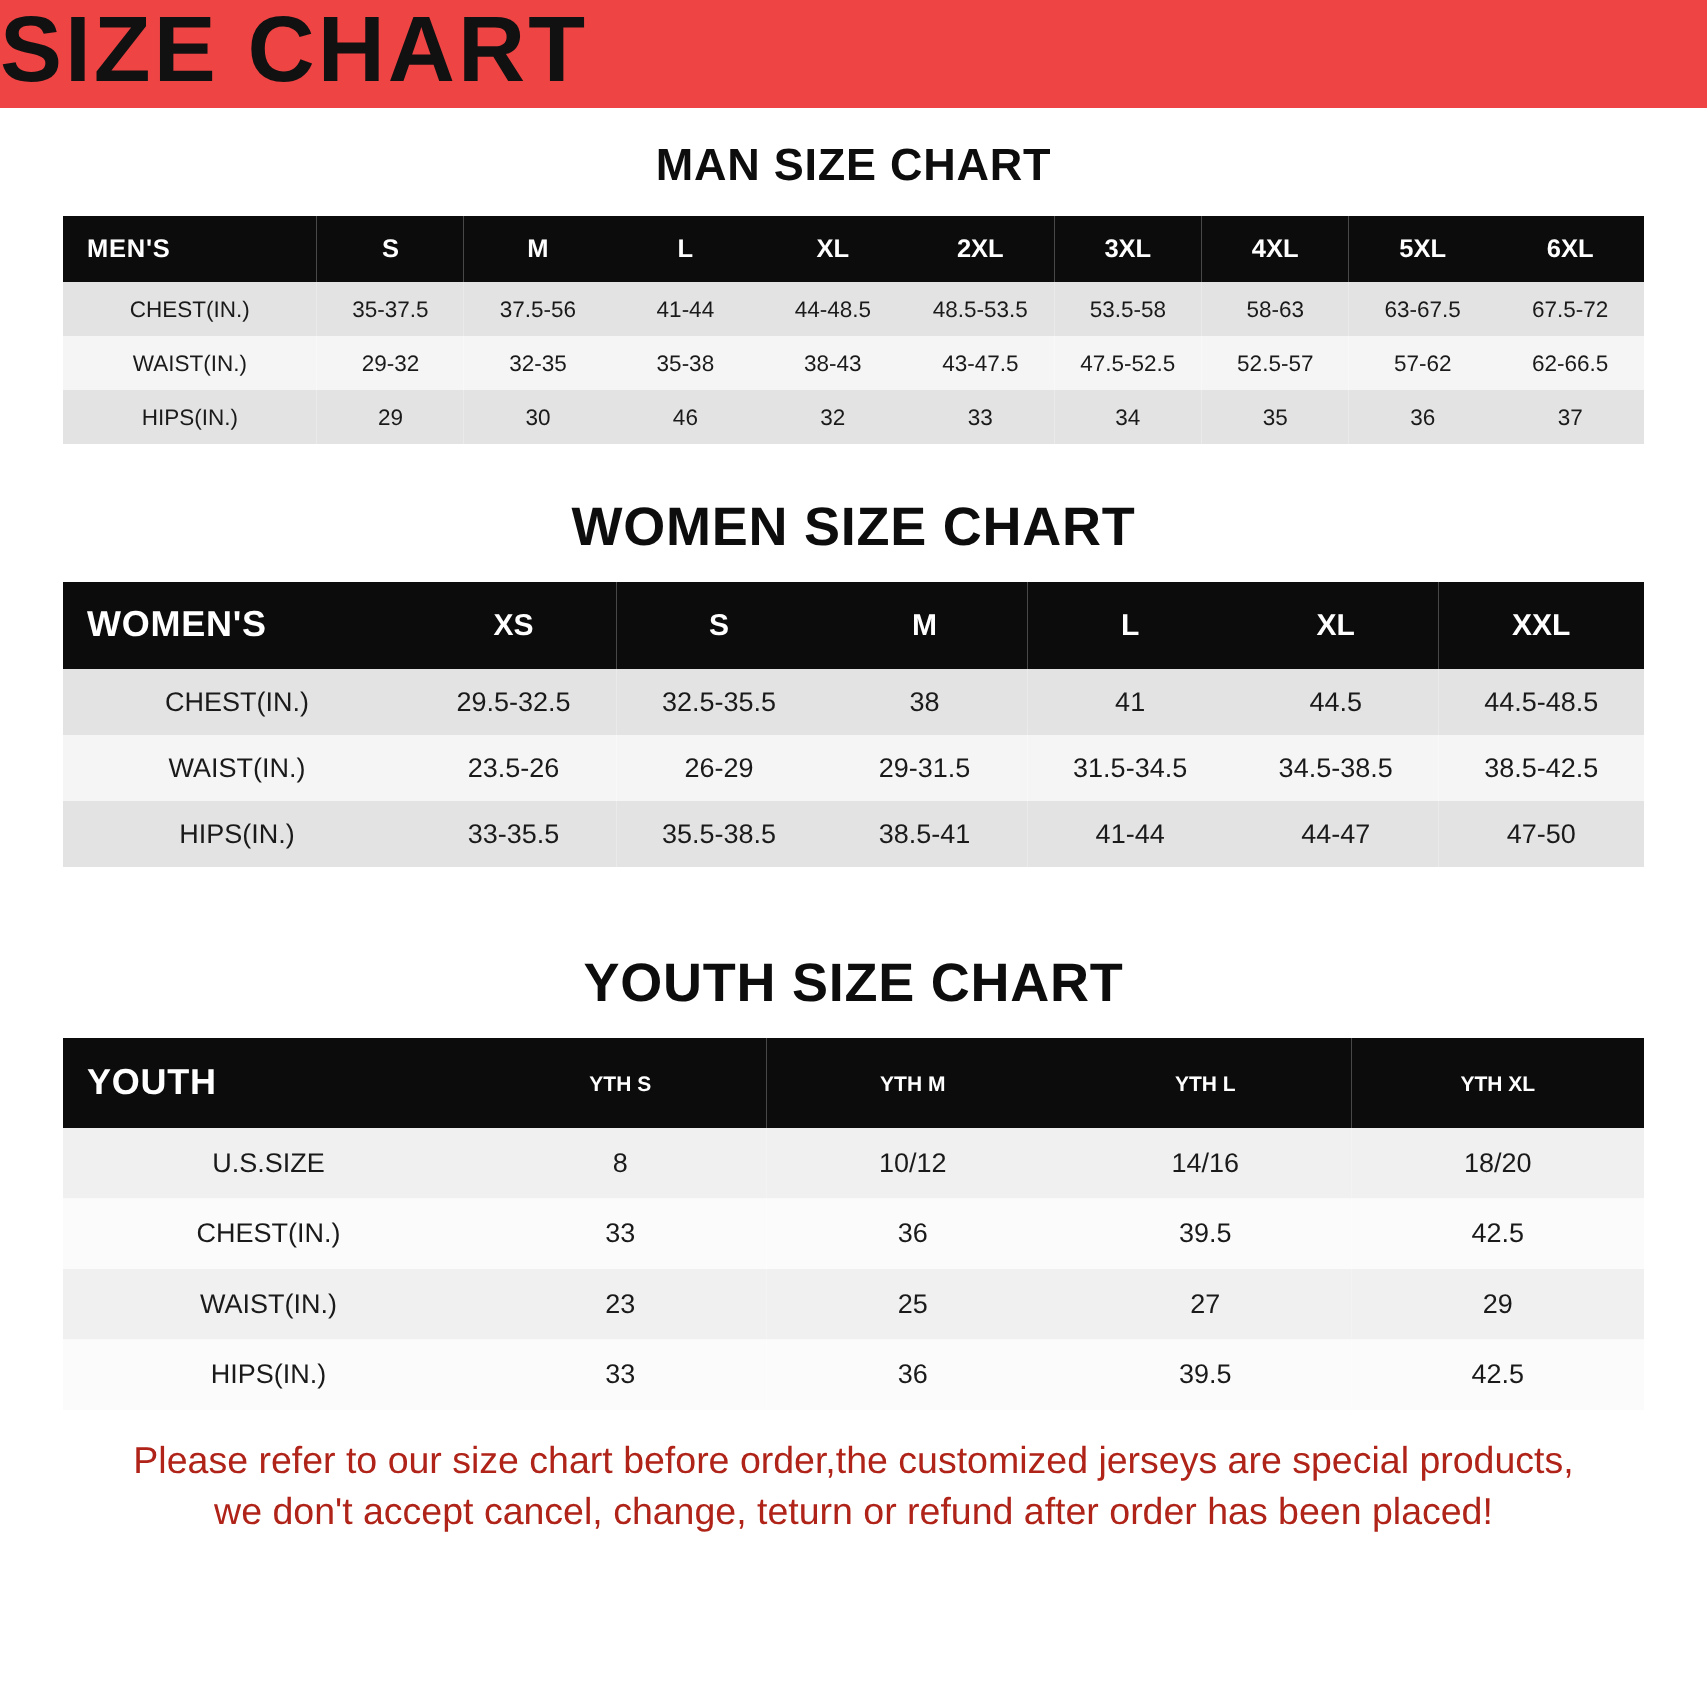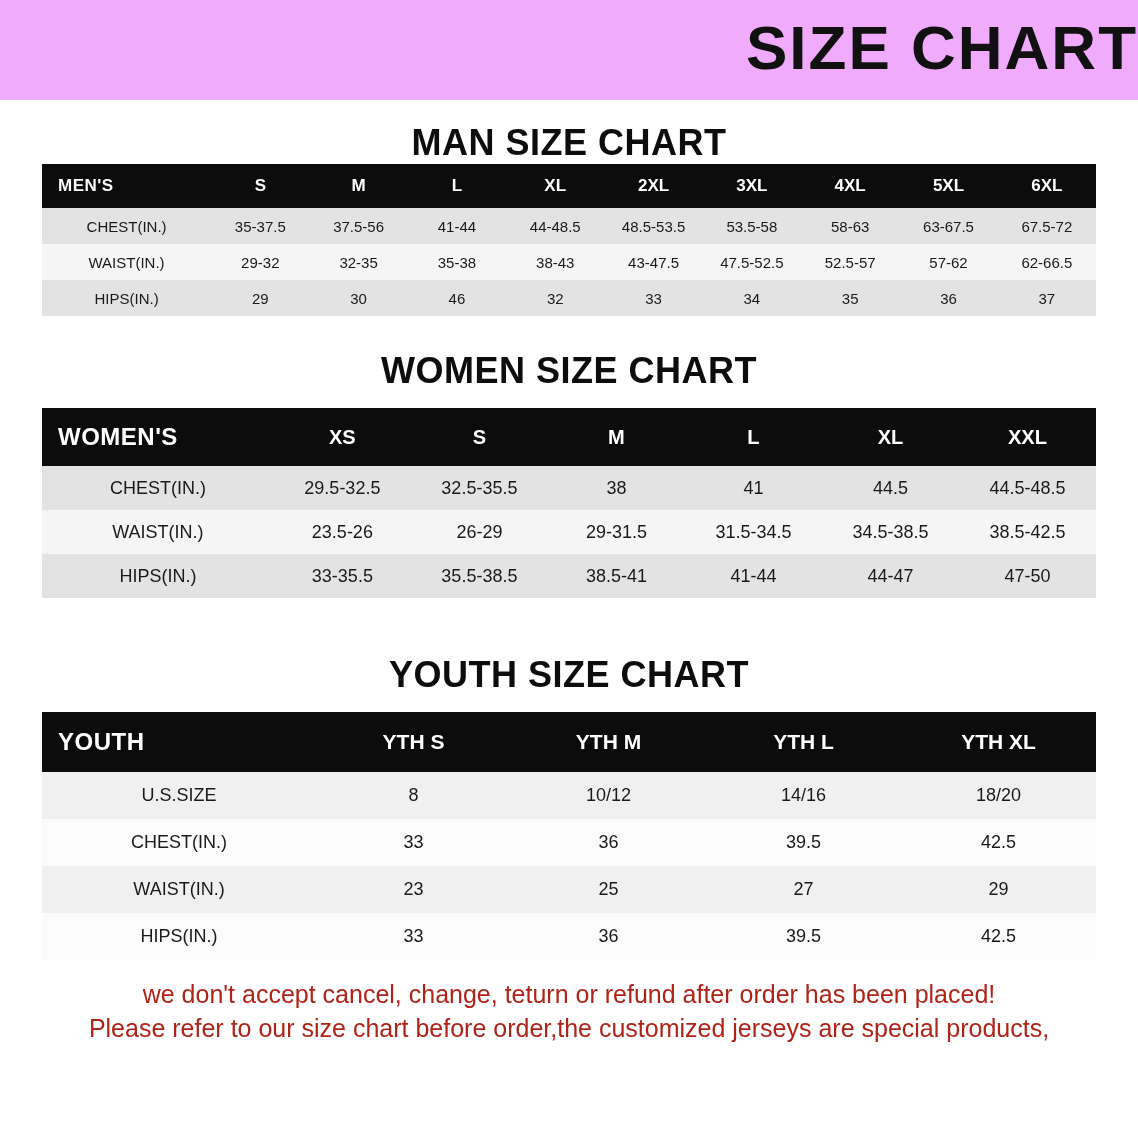--- a/index.html
+++ b/index.html
@@ -15,45 +15,45 @@
   }
   .page {
     width: 1138px;
     height: 1132px;
     position: relative;
     background: #ffffff;
   }
   
   .banner {
     width: 100%;
-    height: 100px;
-    background: #f0abfc;
+    height: 72px;
+    background: #ef4444;
     display: flex;
     align-items: center;
-    justify-content: flex-end;
+    justify-content: flex-start;
     box-sizing: border-box;
   }
   .banner-title {
     font-family: "Liberation Sans", sans-serif;
     font-weight: bold;
     font-size: 62px;
     letter-spacing: 2px;
     color: #111111;
     line-height: 1;
     margin-top: -4px;
   }
   
   .section-heading {
     text-align: center;
     font-family: "Liberation Sans", sans-serif;
     font-weight: bold;
     color: #0d0d0d;
     letter-spacing: 0.5px;
   }
-  .h-man   { font-size: 36px; margin-top: 22px; }
+  .h-man   { font-size: 30px; margin-top: 22px; margin-bottom: 16px; }
   .h-women { font-size: 36px; margin-top: 34px; margin-bottom: 16px; }
   .h-youth { font-size: 36px; margin-top: 56px; margin-bottom: 16px; }
 
   
   .tbl-wrap {
     padding: 0 42px;
     box-sizing: border-box;
   }
   table {
     width: 100%;
@@ -88,21 +88,21 @@
   #men-table tbody tr:nth-child(even) td { background: #f5f5f5; }
 
   
   #women-table thead td { height: 56px; font-size: 20px; }
   #women-table thead .row-label { font-size: 24px; }
   #women-table tbody td { height: 42px; font-size: 18px; }
   #women-table tbody tr:nth-child(odd)  td { background: #e3e3e3; }
   #women-table tbody tr:nth-child(even) td { background: #f5f5f5; }
 
   
-  #youth-table thead td { height: 58px; font-size: 21px; }
+  #youth-table thead td { height: 58px; font-size: 14px; }
   #youth-table thead .row-label { font-size: 24px; }
   #youth-table tbody td { height: 45px; font-size: 18px; }
   #youth-table tbody tr:nth-child(odd)  td { background: #f0f0f0; }
   #youth-table tbody tr:nth-child(even) td { background: #fbfbfb; }
 
   
   .footer-note {
     margin: 18px 36px 0 36px;
     text-align: center;
     color: #b02318;
@@ -292,17 +292,17 @@
           <td>33</td>
           <td>36</td>
           <td>39.5</td>
           <td>42.5</td>
         </tr>
       </tbody>
     </table>
   </div>
 
   <div class="footer-note">
+    <span class="line">Please refer to our size chart before order,the customized jerseys are special products,</span>
     <span class="line">we don't accept cancel, change, teturn or refund after order has been placed!</span>
-    <span class="line">Please refer to our size chart before order,the customized jerseys are special products,</span>
   </div>
 
 </div>
 
 </body></html>

